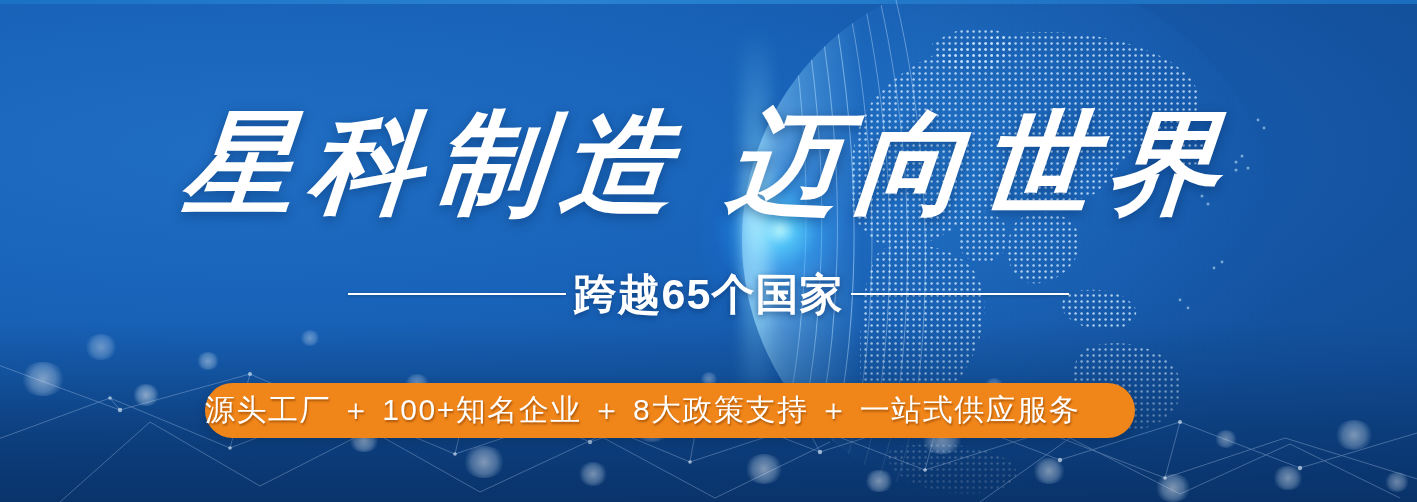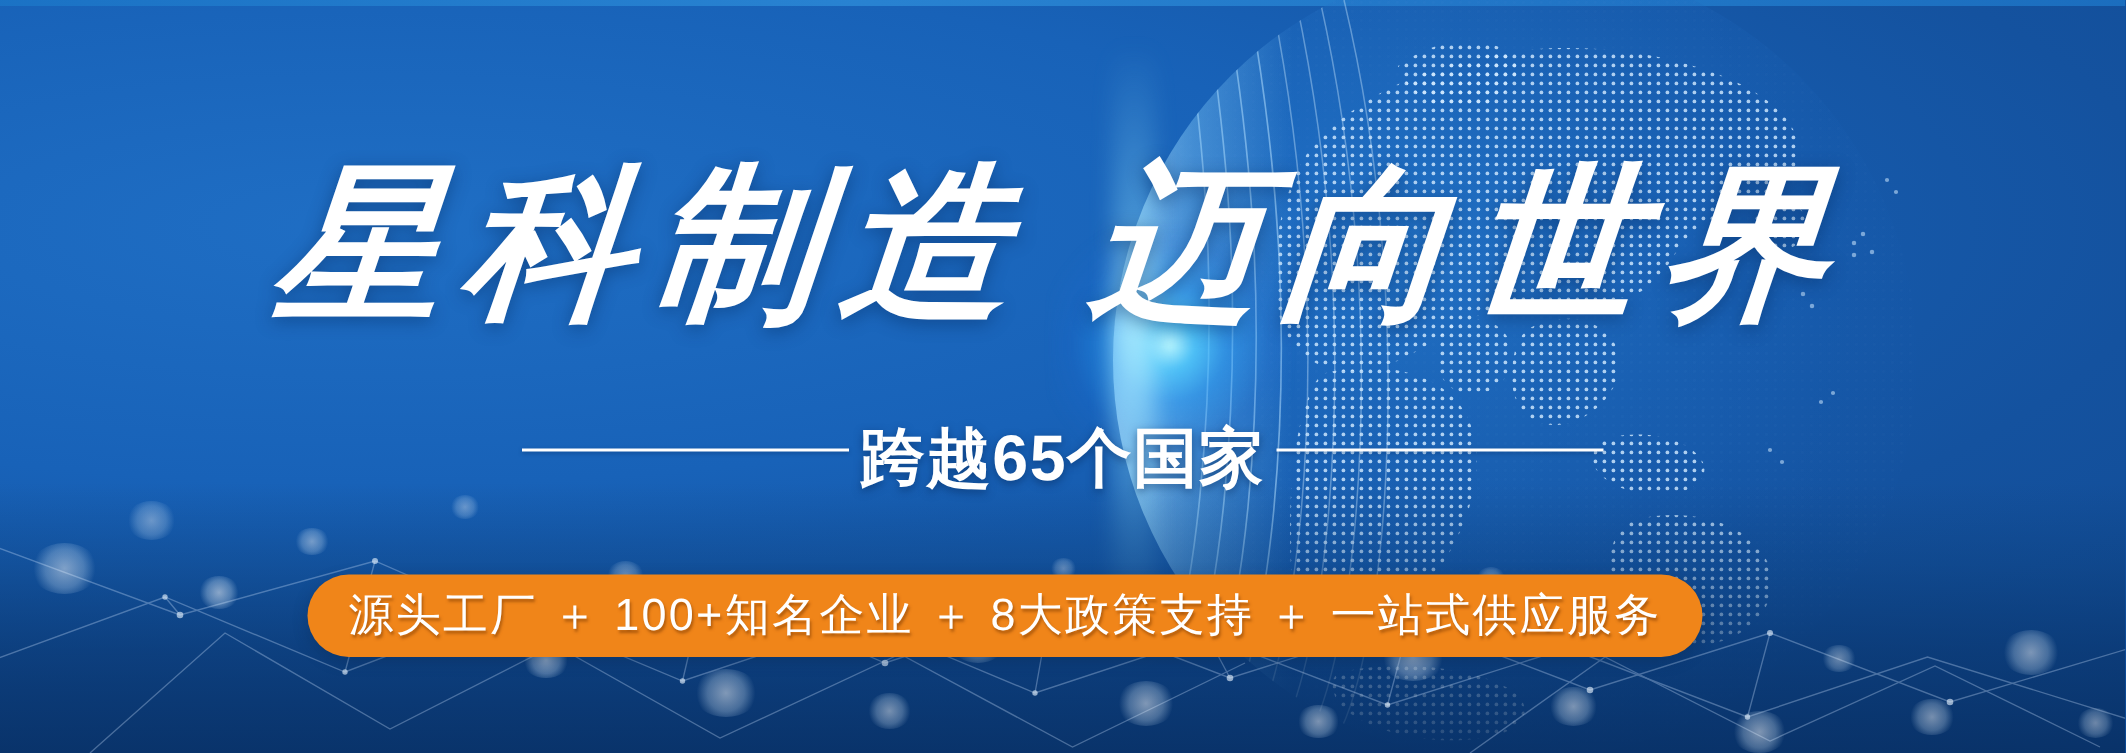--- a/index.html
+++ b/index.html
@@ -110,30 +110,29 @@
   .rule.left{ margin-right:8px; }
   .rule.right{ margin-left:8px; }
   .subtitle{
     color:#ffffff;
     font-size:43px;
     font-weight:700;
     letter-spacing:1px;
     white-space:nowrap;
     text-shadow:0 2px 6px rgba(5,40,90,.55);
     line-height:56px;
-    margin-top:12px;
   }
 
   .pill{
     position:absolute;
     left:205px; top:383px;
     width:930px; height:55px;
     background:#f08519;
     border-radius:28px;
-    display:flex; align-items:center; justify-content:center;
+    display:flex; align-items:center; justify-content:flex-start;
     box-shadow:0 3px 10px rgba(10,35,70,.30);
   }
   .pill-text{
     color:#ffffff;
     font-size:30px;
     font-weight:400;
     letter-spacing:1.5px;
     white-space:nowrap;
     text-shadow:1px 2px 2px rgba(120,55,0,.55);
   }

